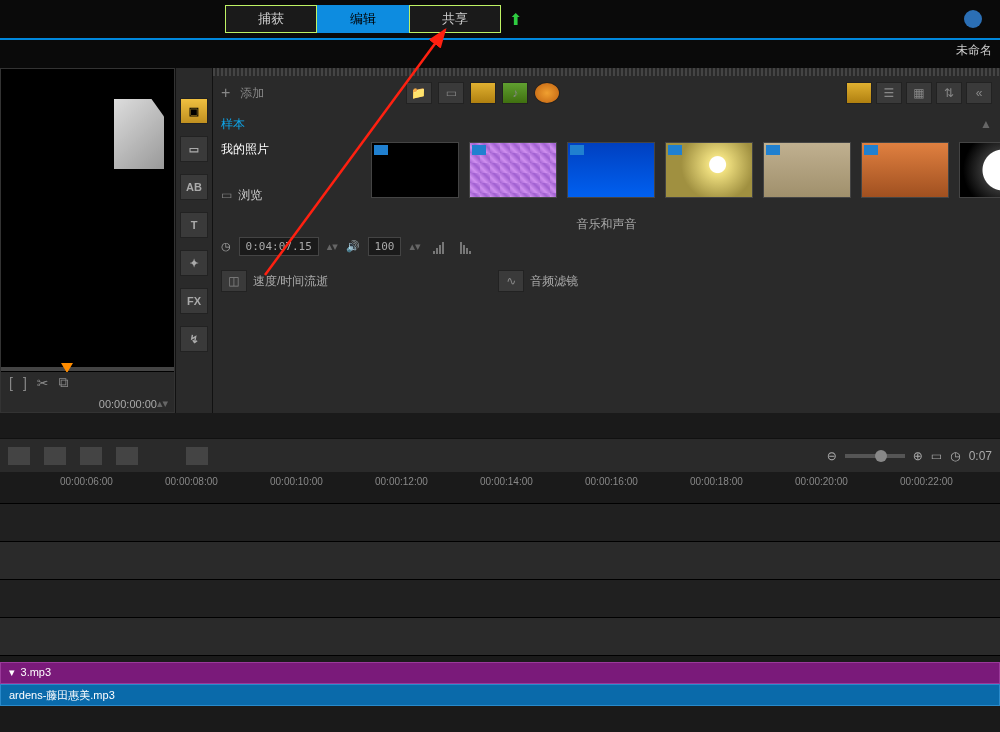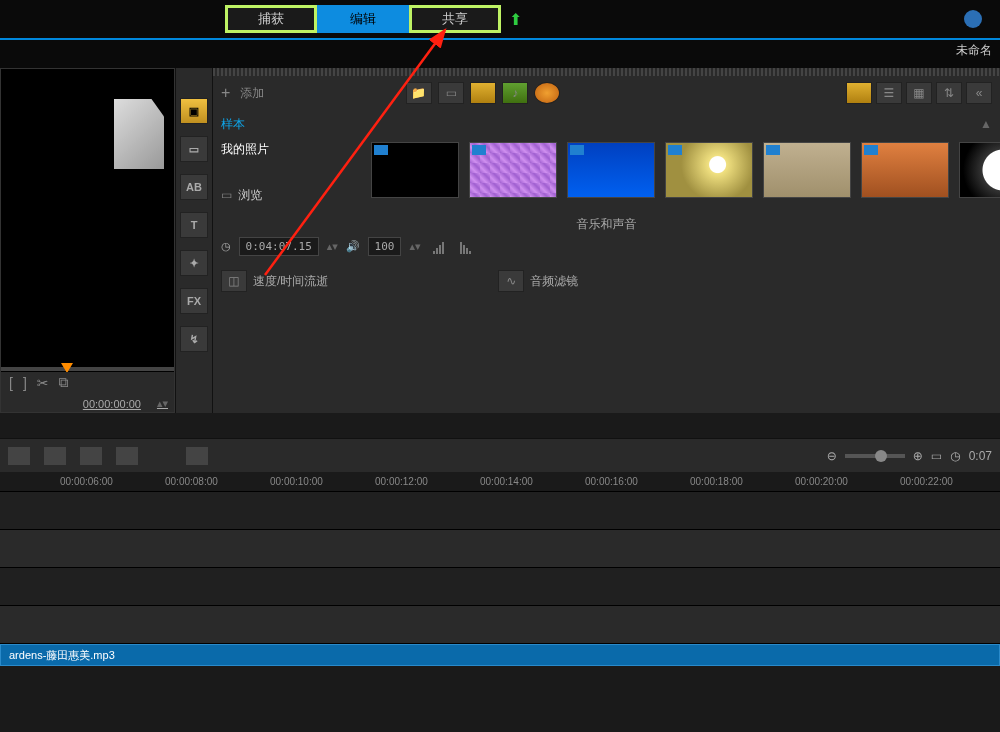--- a/index.html
+++ b/index.html
@@ -1,34 +1,34 @@
 <!DOCTYPE html>
 <html><head>
 <meta charset="utf-8">
 <style>
 * { margin: 0; padding: 0; box-sizing: border-box; font-family: "Microsoft YaHei", sans-serif; }
 body { background: #1a1a1a; color: #ccc; width: 1000px; height: 732px; overflow: hidden; position: relative; }
 
 .topbar { height: 40px; background: #0a0a0a; display: flex; align-items: center; padding: 0 10px; border-bottom: 2px solid #0088dd; }
 .tabs { display: flex; margin-left: 215px; }
-.tab { width: 92px; height: 28px; display: flex; align-items: center; justify-content: center; font-size: 13px; border: 3px solid #bef264; background: #1a1a1a; cursor: pointer; }
+.tab { width: 92px; height: 28px; display: flex; align-items: center; justify-content: center; font-size: 13px; border: 1px solid #bef264; background: #1a1a1a; cursor: pointer; }
 .tab.active { background: #0d8ce0; border-color: #0d8ce0; color: #000000; }
 .upload-icon { margin-left: 8px; color: #2ecc40; font-size: 16px; }
 .top-right-icon { position: absolute; right: 18px; top: 10px; width: 18px; height: 18px; background: #2b6fb5; border-radius: 50%; }
 
 .titlebar { height: 28px; background: #0a0a0a; text-align: right; padding-right: 8px; font-size: 12px; color: #ccc; line-height: 20px; }
 
 .midrow { display: flex; height: 345px; }
 .preview { width: 175px; background: #000; position: relative; border: 1px solid #333; }
 .preview-icon { position: absolute; top: 30px; right: 10px; width: 50px; height: 70px; background: linear-gradient(135deg,#ddd,#999); clip-path: polygon(0 0,75% 0,100% 25%,100% 100%,0 100%); }
 .preview-ctrl { position: absolute; bottom: 0; left: 0; right: 0; height: 40px; background: #2a2a2a; }
 .play-slider { position: absolute; top: -6px; left: 0; right: 0; height: 4px; background: #444; }
 .play-slider::after { content:''; position:absolute; left:60px; top:-4px; width:0; height:0; border-left:6px solid transparent; border-right:6px solid transparent; border-top:10px solid #ff8c00; }
 .ctrl-btns { display: flex; align-items: center; gap: 10px; padding: 2px 8px; color: #888; font-size: 14px; }
-.timecode { position: absolute; bottom: 2px; right: 6px; font-family: monospace; font-size: 11px; color: #aaa; display: flex; align-items: center; gap: 16px; text-decoration: underline; }
+.timecode { position: absolute; bottom: 2px; right: 6px; font-family: monospace; font-size: 11px; color: #aaa; display: flex; align-items: center; gap: 0; }
 
 .toolcol { width: 38px; background: #2a2a2a; border-left: 1px solid #111; border-right: 1px solid #111; padding-top: 30px; display: flex; flex-direction: column; align-items: center; gap: 12px; }
 .tool-btn { width: 28px; height: 26px; background: #3a3a3a; border: 1px solid #222; display: flex; align-items: center; justify-content: center; font-size: 11px; color: #aaa; cursor: pointer; font-weight: bold; }
 .tool-btn.yellow { background: linear-gradient(#f0c040,#c09020); color: #000; }
 
 .mediapanel { flex: 1; background: #2a2a2a; position: relative; }
 .grip { height: 8px; background: repeating-linear-gradient(90deg,#444 0,#444 2px,#2a2a2a 2px,#2a2a2a 4px); }
 .panel-top { height: 34px; display: flex; align-items: center; padding: 0 8px; gap: 6px; }
 .mini-btn { width: 26px; height: 22px; background: #3a3a3a; border: 1px solid #222; display: flex; align-items: center; justify-content: center; cursor: pointer; font-size: 12px; color: #888; }
 .add-label { color: #888; font-size: 12px; margin-left: 4px; }
@@ -61,21 +61,21 @@
 
 .filterrow { display: flex; gap: 30px; padding: 6px 8px; font-size: 12px; color: #aaa; }
 .filter-item { display: flex; align-items: center; gap: 6px; }
 
 .lowerbar { height: 34px; background: #2a2a2a; display: flex; align-items: center; padding: 0 8px; gap: 14px; border-top: 1px solid #111; margin-top: 25px; }
 .low-ico { width: 22px; height: 18px; background: #444; cursor: pointer; }
 .low-right { margin-left: auto; display: flex; align-items: center; gap: 8px; font-size: 12px; color: #aaa; }
 .zoom-track { width: 60px; height: 4px; background: #555; position: relative; }
 .zoom-track::after { content:''; position:absolute; left:30px; top:-4px; width:12px; height:12px; background:#888; border-radius:50%; }
 
-.ruler { height: 20px; background: #1a1a1a; display: flex; font-size: 10px; color: #888; font-family: monospace; position: relative; border-bottom: 1px solid #000; }
+.ruler { height: 32px; background: #1a1a1a; display: flex; font-size: 10px; color: #888; font-family: monospace; position: relative; border-bottom: 1px solid #000; }
 .ruler div { position: absolute; top: 4px; }
 
 .tracks { background: #1a1a1a; }
 .track { height: 38px; border-bottom: 1px solid #000; background: #2a2a2a; }
 .track.dark { background: #202020; }
 .audio-clip1 { height: 22px; background: #7a1a7a; color: #fff; font-size: 11px; padding: 3px 8px; border: 1px solid #9a3a9a; margin-top: 6px; }
 .audio-clip2 { height: 22px; background: #0a6aaa; color: #fff; font-size: 11px; padding: 3px 8px; border: 1px solid #2a8aca; }
 
 .arrow-svg { position: absolute; top: 25px; left: 230px; pointer-events: none; z-index: 100; }
 </style>
@@ -250,14 +250,15 @@
   <div style="left:690px;">00:00:18:00</div>
   <div style="left:795px;">00:00:20:00</div>
   <div style="left:900px;">00:00:22:00</div>
 </div>
 
 <div class="tracks">
   <div class="track dark"></div>
   <div class="track"></div>
   <div class="track dark"></div>
   <div class="track"></div>
+  <div class="audio-clip1"><span style="margin-right:6px;">▾</span><span>3.mp3</span></div>
   <div class="audio-clip2">ardens-藤田惠美.mp3</div>
 </div>
 
 </body></html>

